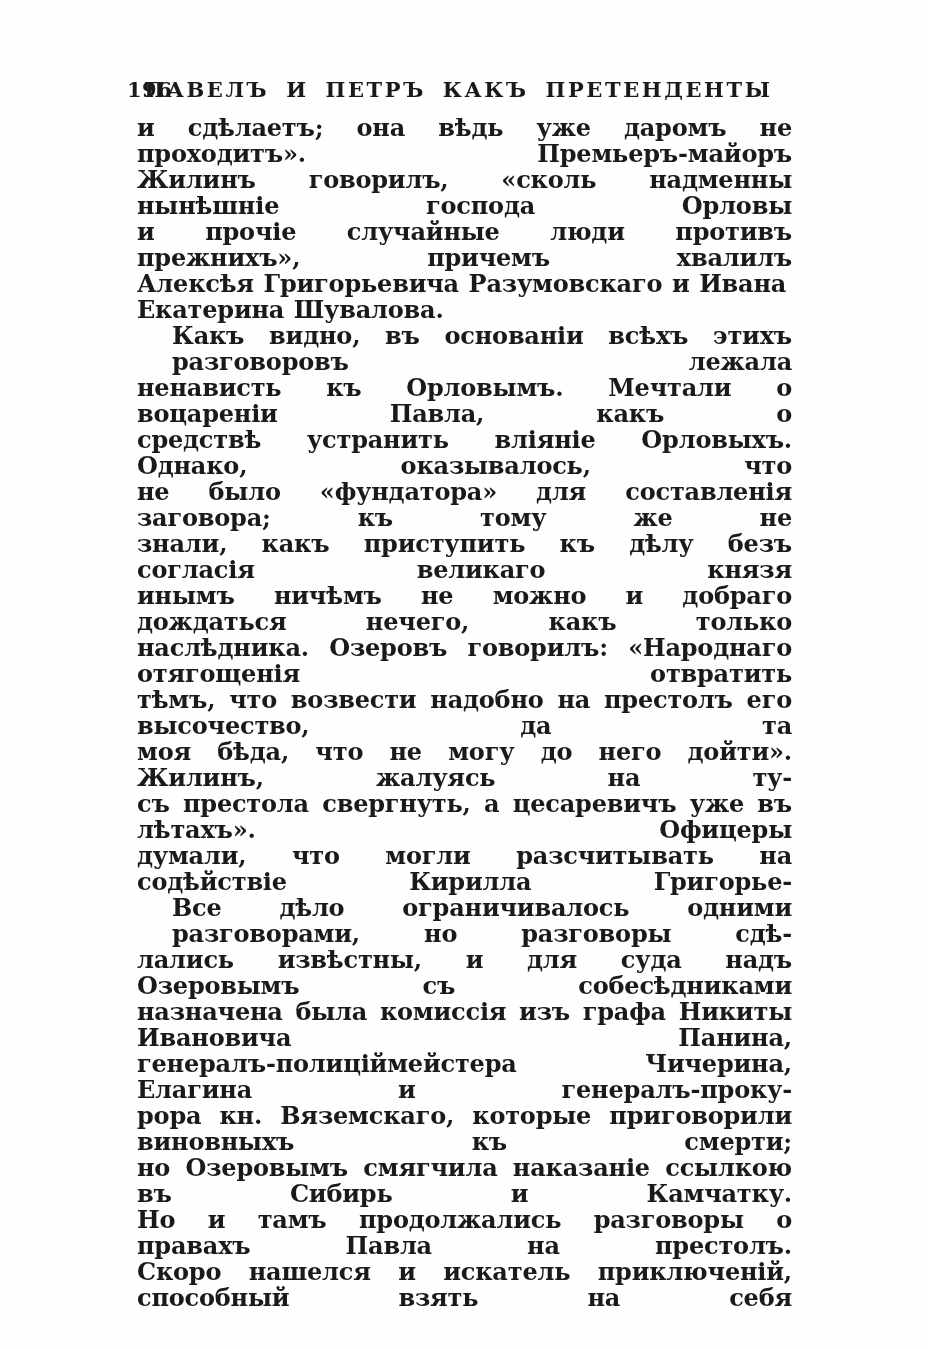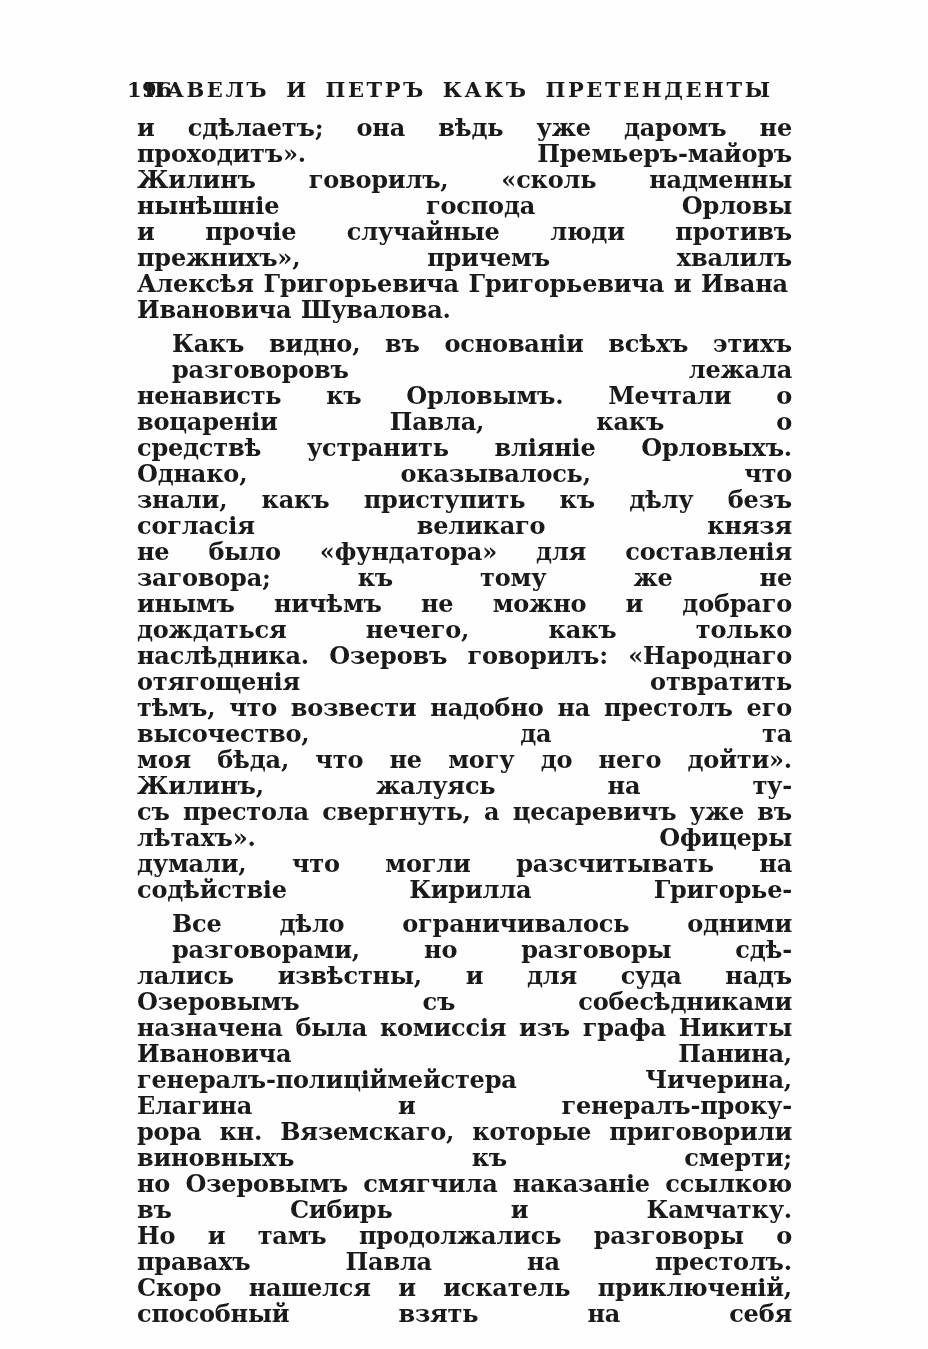--- a/index.html
+++ b/index.html
@@ -56,44 +56,43 @@
     text-align: justify;
     text-align-last: justify;
     white-space: normal;
   }
   .line.last {
     text-align: left;
     text-align-last: left;
   }
   .para.indent .line.first {
     padding-left: 35px;
-    margin-top: 8px;
   }
 </style>
 </head>
 <body>
 
 <div class="scan-page">
   <div class="running-header">
     <span class="page-number">196</span>
     <span class="header-title">ПАВЕЛЪ И ПЕТРЪ КАКЪ ПРЕТЕНДЕНТЫ</span>
   </div>
   <div class="text-block">
       <div class="para">
         <div class="line first">и сдѣлаетъ; она вѣдь уже даромъ не проходитъ». Премьеръ-майоръ</div>
         <div class="line">Жилинъ говорилъ, «сколь надменны нынѣшніе господа Орловы</div>
         <div class="line">и прочіе случайные люди противъ прежнихъ», причемъ хвалилъ</div>
-        <div class="line last">Алексѣя Григорьевича Григорьевича и Ивана Ивановича Шувалова.</div>
+        <div class="line last">Алексѣя Григорьевича Разумовскаго и Ивана Екатерина Шувалова.</div>
       </div>
       <div class="para indent">
         <div class="line first">Какъ видно, въ основаніи всѣхъ этихъ разговоровъ лежала</div>
         <div class="line">ненависть къ Орловымъ. Мечтали о воцареніи Павла, какъ о</div>
         <div class="line">средствѣ устранить вліяніе Орловыхъ. Однако, оказывалось, что</div>
+        <div class="line">не было «фундатора» для составленія заговора; къ тому же не</div>
         <div class="line">знали, какъ приступить къ дѣлу безъ согласія великаго князя</div>
-        <div class="line">не было «фундатора» для составленія заговора; къ тому же не</div>
         <div class="line">инымъ ничѣмъ не можно и добраго дождаться нечего, какъ только</div>
         <div class="line">наслѣдника. Озеровъ говорилъ: «Народнаго отягощенія отвратить</div>
         <div class="line">тѣмъ, что возвести надобно на престолъ его высочество, да та</div>
         <div class="line">моя бѣда, что не могу до него дойти». Жилинъ, жалуясь на ту-</div>
         <div class="line">съ престола свергнуть, а цесаревичъ уже въ лѣтахъ». Офицеры</div>
         <div class="line">думали, что могли разсчитывать на содѣйствіе Кирилла Григорье-</div>
       </div>
       <div class="para indent">
         <div class="line first">Все дѣло ограничивалось одними разговорами, но разговоры сдѣ-</div>
         <div class="line">лались извѣстны, и для суда надъ Озеровымъ съ собесѣдниками</div>

